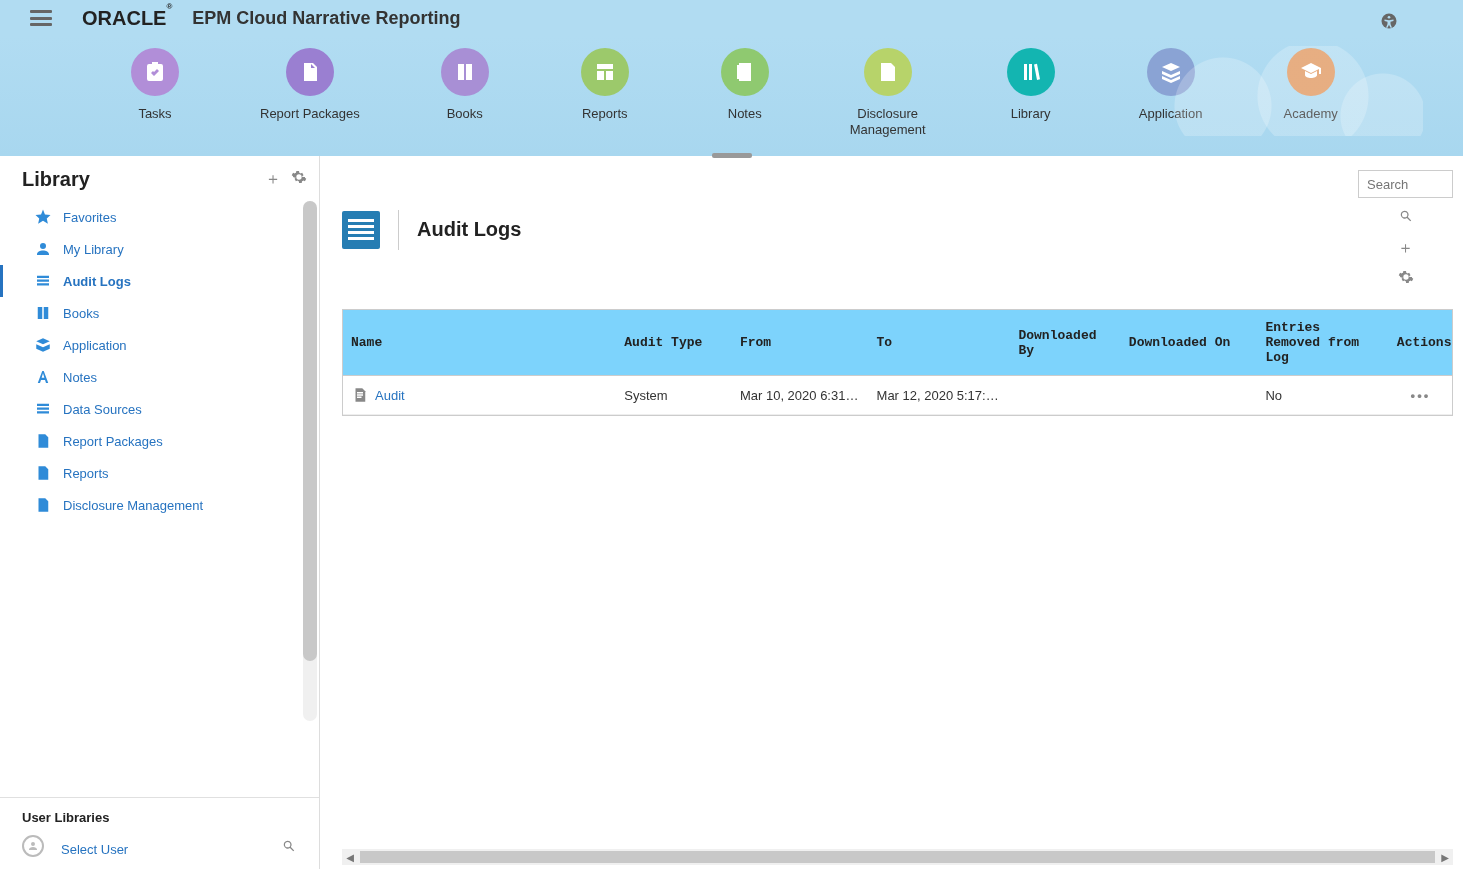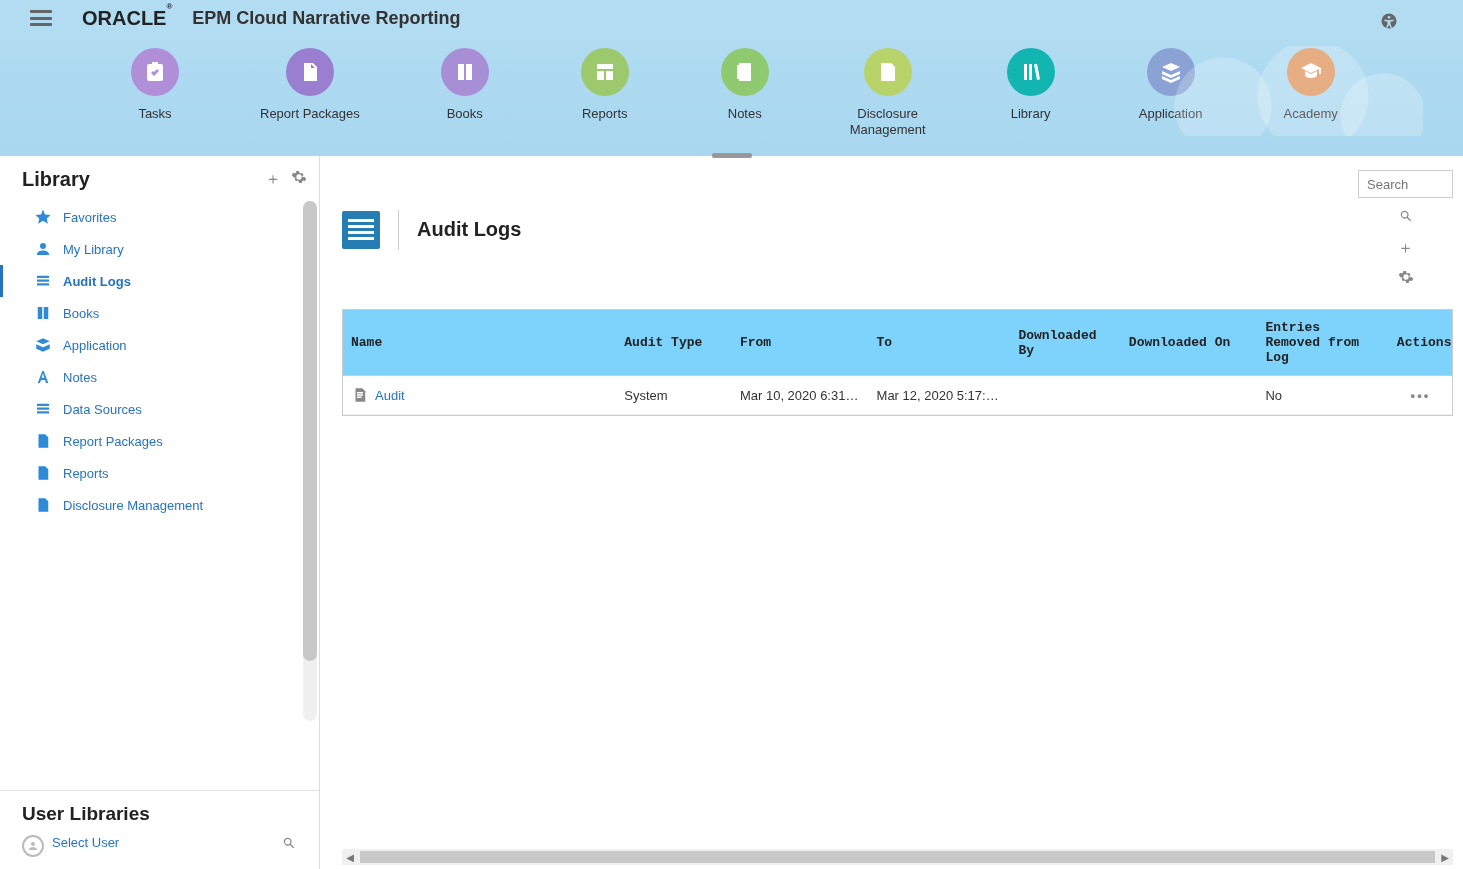--- a/index.html
+++ b/index.html
@@ -31,22 +31,22 @@
   .sb-actions { margin-left:auto; display:flex; gap:10px; color:#888;}
   .sb-actions .aicon { cursor:pointer; font-size:16px;}
   .sb-list { flex:0 0 auto; padding:4px 0; overflow-y:auto; position:relative; height:530px;}
   .sb-item { display:flex; align-items:center; height:32px; padding:0 10px 0 30px; cursor:pointer; color:#2673c0; font-size:13px; gap:10px; border-left:3px solid transparent;}
   .sb-item .sicon { width:20px; height:20px; display:flex; align-items:center; justify-content:center; flex-shrink:0;}
   .sb-item.active { font-weight:bold; border-left:3px solid #2673c0;}
   .sb-scroll-track { position:absolute; right:2px; top:4px; width:14px; height:520px; background:#f0f0f0; border-radius:7px;}
   .sb-scroll-thumb { width:14px; height:460px; background:#c8c8c8; border-radius:7px;}
   .sb-divider { border-top:1px solid #e0e0e0; margin-top:auto;}
   .sb-user-lib { padding:12px 22px;}
-  .sb-user-lib h3 { font-size:19px; font-weight:bold; color:#222; margin-bottom:10px;}
-  .select-user { display:flex; align-items:flex-start; gap:8px; color:#2673c0; cursor:pointer; font-size:13px;}
+  .sb-user-lib h3 { font-size:13px; font-weight:bold; color:#222; margin-bottom:10px;}
+  .select-user { display:flex; align-items:flex-end; gap:17px; color:#2673c0; cursor:pointer; font-size:13px;}
   .select-user .usricon { width:22px;height:22px;border:2px solid #bbb;border-radius:50%; display:flex;align-items:center;justify-content:center;}
   .select-user .mag { margin-left:auto; color:#888; cursor:pointer;}
   
   .main { flex:1; padding:14px 10px 0 22px; display:flex; flex-direction:column; position:relative;}
   .main-head { display:flex; align-items:center; gap:18px; margin-bottom:20px;}
   .bluebox { width:38px; height:38px; background:#267db3; display:flex; flex-direction:column; justify-content:space-evenly; padding:6px; border-radius:2px;}
   .bluebox span{ height:3px; background:#fff;}
   .page-title { font-size:20px; font-weight:bold; color:#222; border-left:1px solid #ccc; padding-left:18px; height:40px; display:flex; align-items:center;}
   .main-tools { margin-left:auto; display:flex; align-items:center; gap:10px;flex-direction:column;}
   .search-box { border:1px solid #ccc; height:28px; width:95px; padding:0 8px; font-size:13px; }

